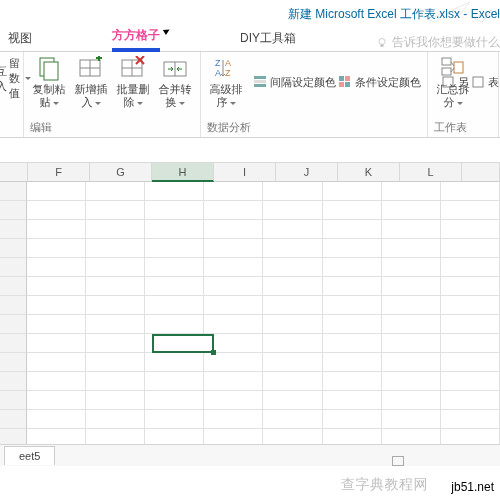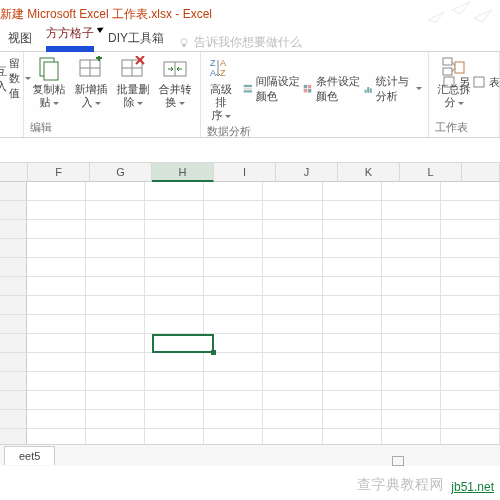--- a/index.html
+++ b/index.html
@@ -1,24 +1,24 @@
 <!DOCTYPE html>
 <html><head>
 <meta charset="utf-8">
 <style>
 * { box-sizing: border-box; margin: 0; padding: 0; font-family: "Microsoft YaHei", sans-serif; }
 body { width: 500px; height: 500px; background: #fff; overflow: hidden; font-size: 12px; color: #444; position: relative; }
 
-.titlebar { height: 28px; background: #fff; text-align: left; line-height: 28px; font-size: 12px; color: #c2410c; position: relative; }
+.titlebar { height: 28px; background: #fff; text-align: right; line-height: 28px; font-size: 12px; color: #0369a1; position: relative; }
 .deco { position: absolute; right: 4px; top: 0; width: 70px; height: 26px; opacity: .18; }
 .deco svg { width: 70px; height: 26px; }
 
-.tabs { display: flex; height: 24px; align-items: flex-end; border-bottom: 1px solid #d4d4d4; padding-left: 8px; gap: 14px; }
+.tabs { display: flex; height: 24px; align-items: flex-end; border-bottom: 1px solid #d4d4d4; padding-left: 8px; gap: 14px; justify-content: space-between; }
 .tab { font-size: 12px; color: #444; padding: 3px 0 4px 0; cursor: pointer; }
-.tab.active { color: #7f1d1d; border-bottom: 6px solid #1d4ed8; margin-bottom: -1px; }
+.tab.active { color: #ec4899; border-bottom: 4px solid #1d4ed8; margin-bottom: -1px; font-weight: bold; }
 .cursor { position: relative; }
 .cursor::after { content: ""; position: absolute; right: -10px; top: 4px; border-left: 6px solid #000; border-top: 3px solid transparent; border-bottom: 3px solid transparent; transform: rotate(-30deg); }
 .tellme { display: flex; align-items: center; color: #bdbdbd; gap: 4px; }
 .bulb { width: 12px; height: 12px; }
 
 .ribbon { display: flex; height: 86px; border-bottom: 1px solid #d4d4d4; background: #fefefe; }
 .group { border-right: 1px solid #e3e3e3; padding: 3px 6px 0 6px; display: flex; flex-direction: column; justify-content: space-between; }
 .grouplabel { font-size: 11px; color: #777; text-align: left; padding: 2px 0; }
 .btns { display: flex; gap: 4px; }
 .bigbtn { display: flex; flex-direction: column; align-items: center; width: 38px; cursor: pointer; }
@@ -39,22 +39,22 @@
 .rows { }
 .row { display: flex; height: 19px; }
 .cell { width: 62px; border-right: 1px solid #e1e1e1; border-bottom: 1px solid #e1e1e1; }
 .cell.first { width: 28px; background: #f3f3f3; border-right: 1px solid #ccc; }
 .selbox { position: absolute; border: 2px solid #217346; background: #fff; }
 .selhandle { position: absolute; width: 5px; height: 5px; background: #217346; }
 
 .tabsbar { position: absolute; bottom: 34px; left: 0; right: 0; height: 22px; border-top: 1px solid #d4d4d4; display: flex; align-items: center; background: #f7f7f7; }
 .sheettab { padding: 3px 14px; background: #fff; border: 1px solid #ccc; border-bottom: none; font-size: 11px; margin-left: 4px; }
 
-.watermark { position: absolute; bottom: 6px; right: 56px; color: #bfbfbf; font-size: 14px; letter-spacing: .5px; margin-top: 10px; }
-.wm2 { position: absolute; bottom: 6px; right: 6px; color: #15803d; font-size: 12px; text-decoration: underline; }
+.watermark { position: absolute; bottom: 6px; right: 72px; color: #bfbfbf; font-size: 14px; letter-spacing: .5px; margin-top: 10px; }
+.wm2 { position: absolute; bottom: 6px; right: 6px; color: #000000; font-size: 12px; }
 .botico { position: absolute; bottom: 34px; right: 96px; width: 12px; height: 10px; border: 1px solid #aaa; }
 </style>
 </head>
 <body>
 
 <div class="titlebar">
   <span>新建 Microsoft Excel 工作表.xlsx - Excel</span>
   <div class="deco">
     <svg viewBox="0 0 70 26">
         <g stroke="#888" fill="none">
@@ -165,28 +165,20 @@
             <span>间隔设定颜色</span>
           </div>
         <div class="mini">
             <svg class="mi" viewBox="0 0 14 14">
               <rect x="1" y="1" width="5" height="5" fill="#7aa"></rect>
               <rect x="7" y="1" width="5" height="5" fill="#e99"></rect>
               <rect x="1" y="7" width="5" height="5" fill="#e99"></rect>
               <rect x="7" y="7" width="5" height="5" fill="#7aa"></rect>
             </svg>
             <span>条件设定颜色</span>
-          </div>
-        <div class="mini drop">
-            <svg class="mi" viewBox="0 0 14 14">
-              <rect x="1" y="8" width="3" height="5" fill="#7aa"></rect>
-              <rect x="5" y="4" width="3" height="9" fill="#7aa"></rect>
-              <rect x="9" y="6" width="3" height="7" fill="#7aa"></rect>
-            </svg>
-            <span>统计与分析</span>
           </div>
       </div>
     </div>
     <div class="grouplabel">数据分析</div>
   </div>
 
   <div class="group">
     <div class="btns">
       <div class="bigbtn">
         <div class="ico">

